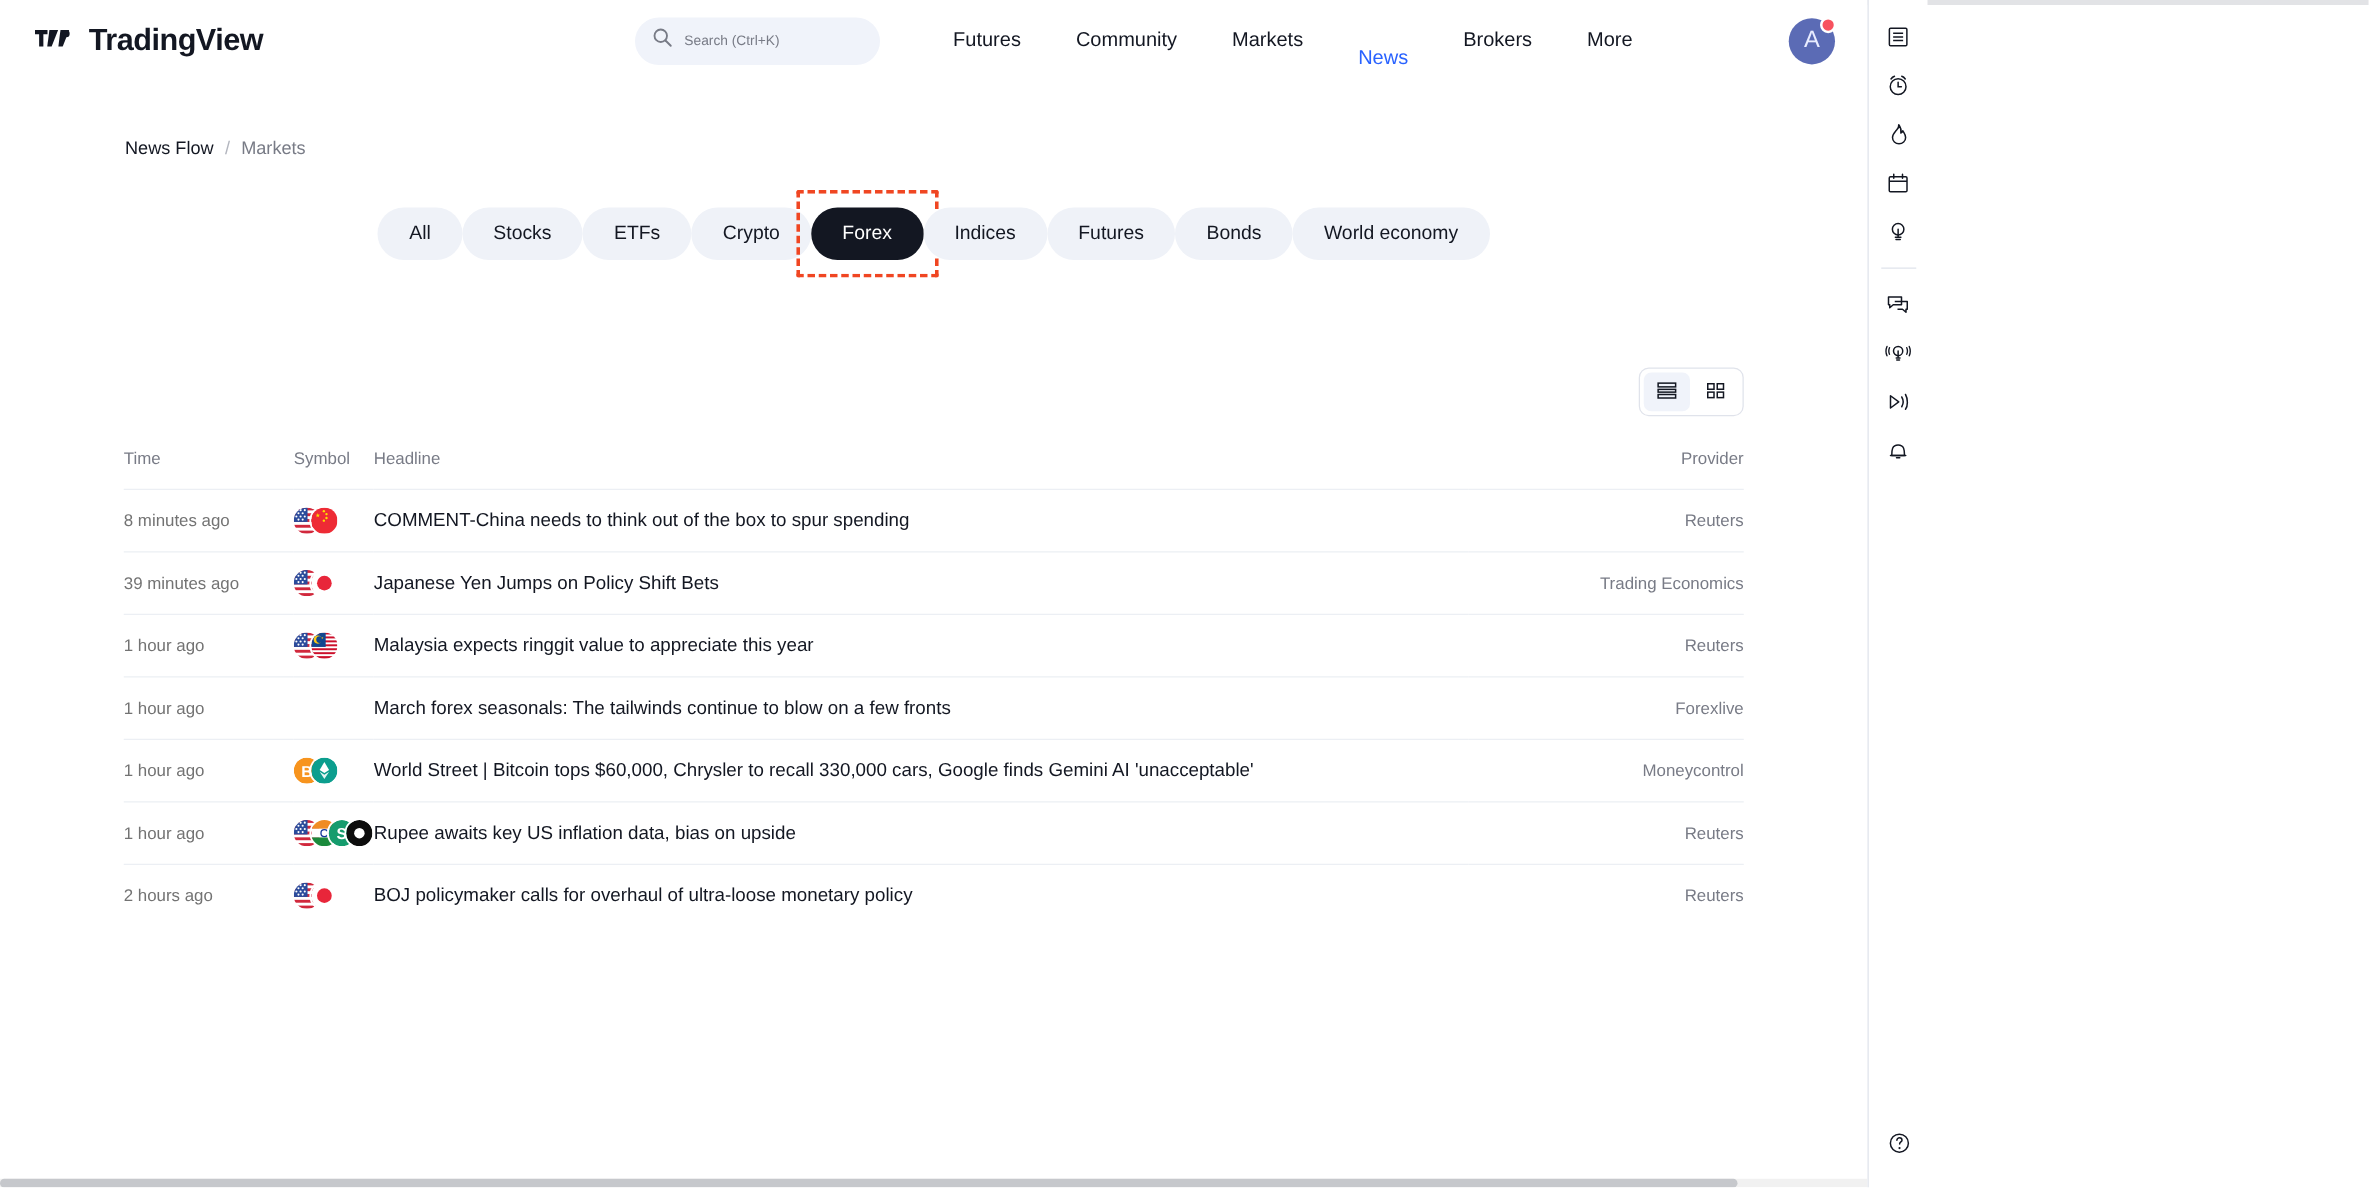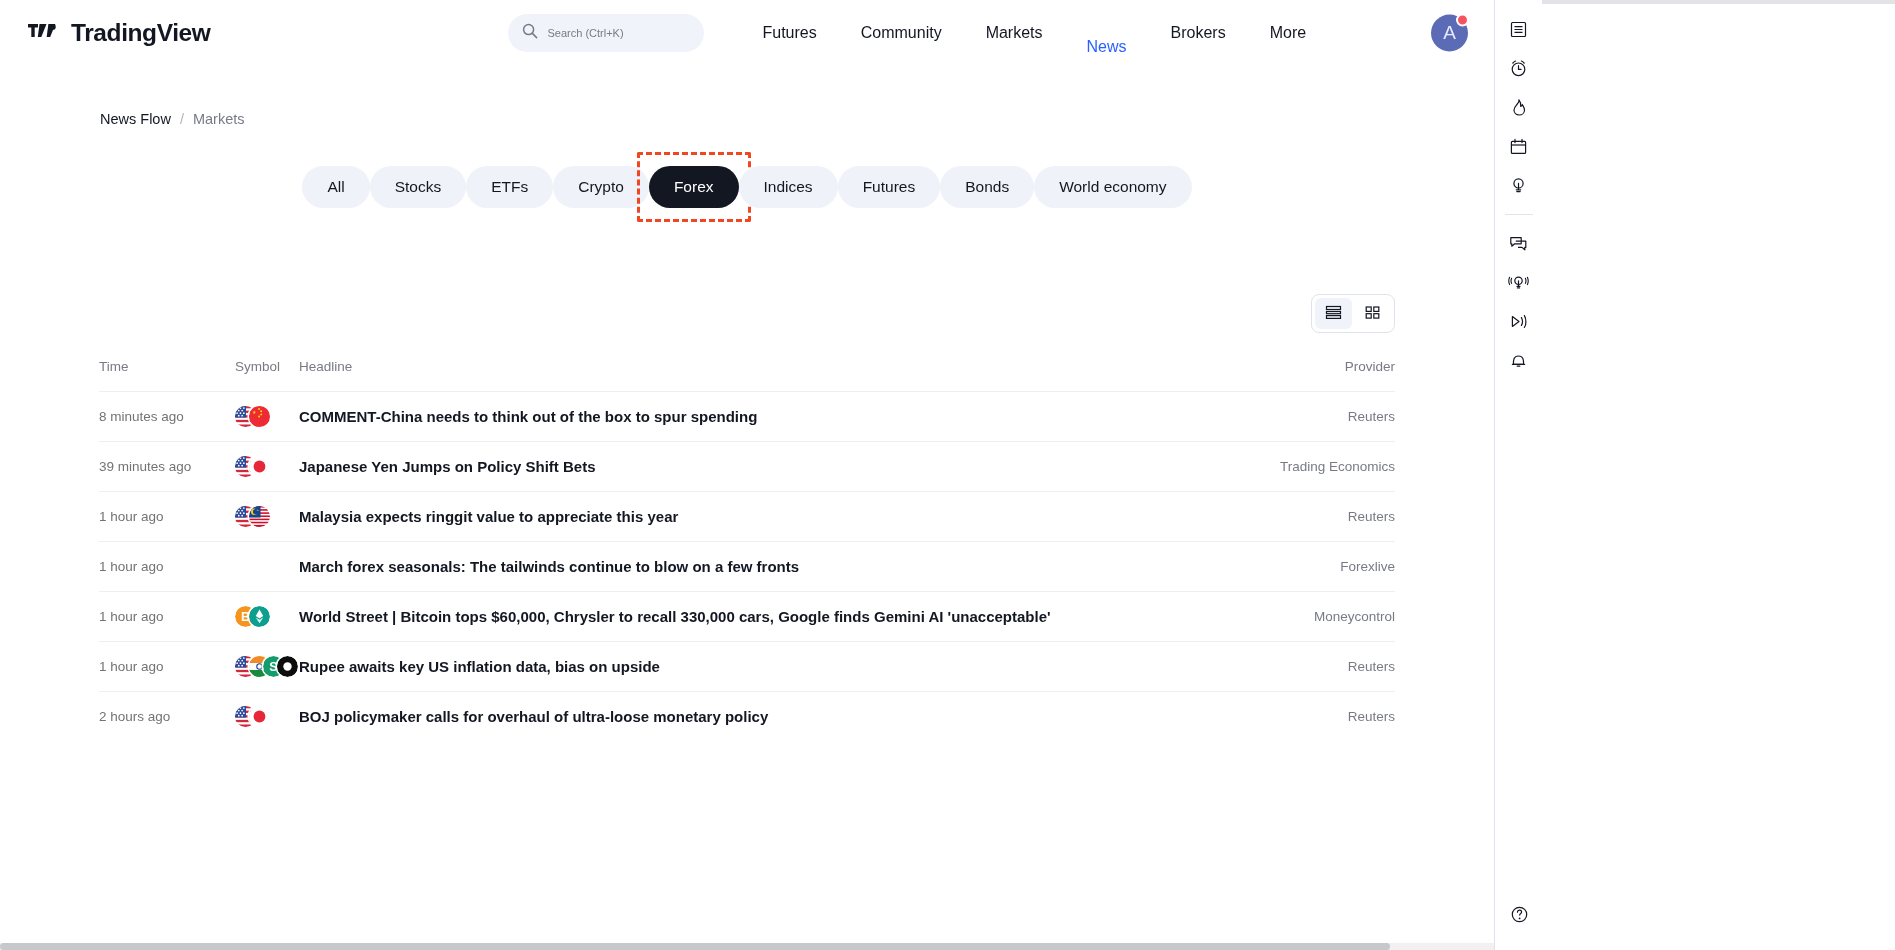--- a/index.html
+++ b/index.html
@@ -113,21 +113,21 @@
   table.news th.prov, table.news td.prov { text-align: right; }
   col.c-time { width: 136px; }
   col.c-sym  { width: 64px; }
   col.c-head { width: auto; }
   col.c-prov { width: 220px; }
 
   table.news tr.row { border-top: 1px solid #eceff4; cursor: pointer; }
   table.news td { padding: 0; height: 50px; vertical-align: middle; }
   td.time { font-size: 13.5px; color: #737373; white-space: nowrap; }
   td.sym  { }
-  td.head { font-size: 15px; color: #131722; white-space: nowrap; overflow: hidden; text-overflow: ellipsis; font-weight: bold; }
+  td.head { font-size: 15px; color: #131722; white-space: nowrap; overflow: hidden; text-overflow: ellipsis; }
   td.prov { font-size: 13.5px; color: #787b86; white-space: nowrap; }
 
   .symstack { display: flex; align-items: center; }
   .sicon {
     width: 21px; height: 21px; border-radius: 50%;
     flex: 0 0 auto; overflow: hidden; position: relative;
     box-shadow: 0 0 0 1.5px #fff;
   }
   .sicon + .sicon { margin-left: -7px; }
   .sicon svg { display:block; width:100%; height:100%; }

